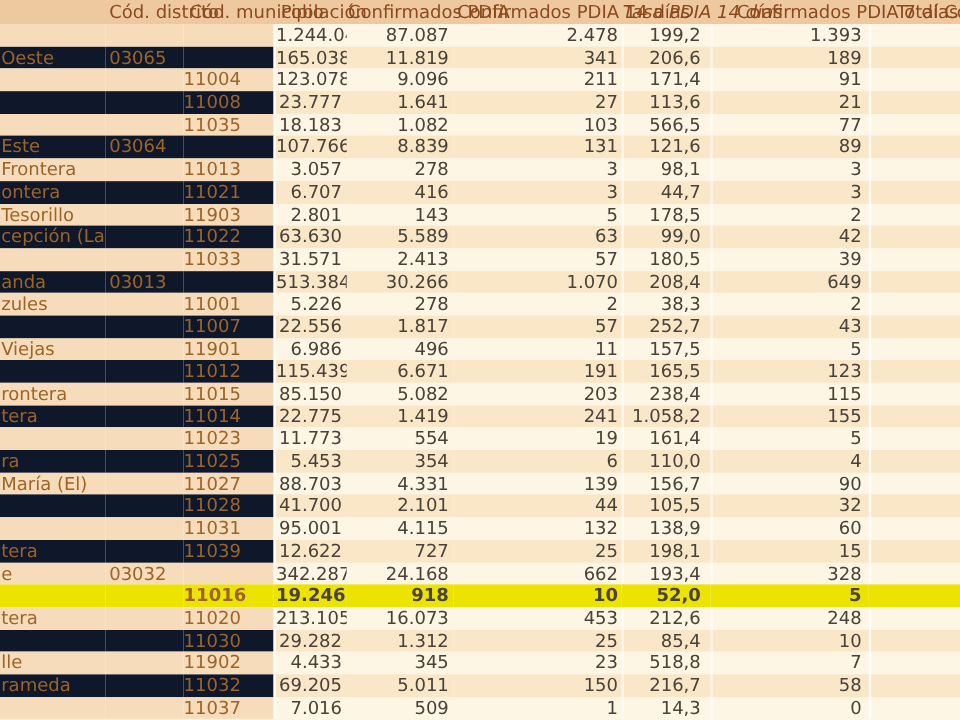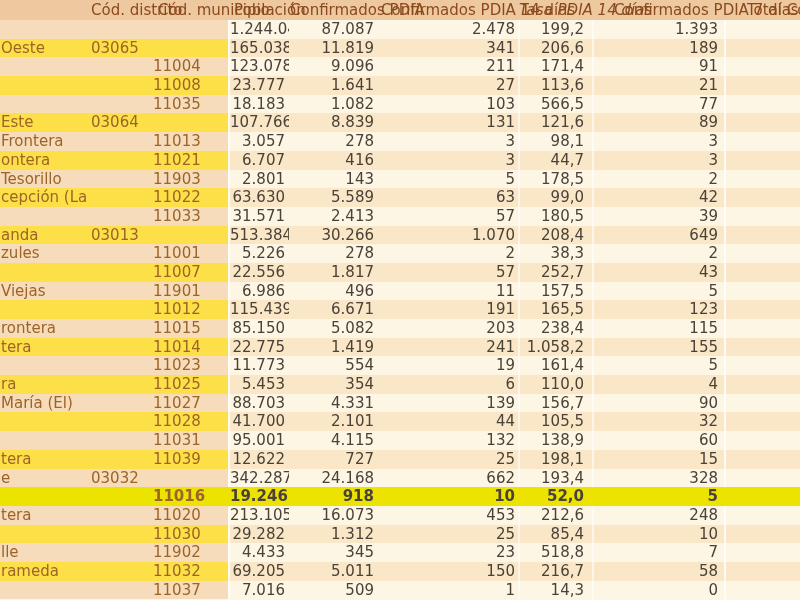--- a/index.html
+++ b/index.html
@@ -30,21 +30,21 @@
   .c-distrito{width:65px;padding-left:3px;color:#9c6428;}
   .c-municipio{width:75px;color:#9c6428;}
   .c-poblacion{width:61px;text-align:right;padding-right:4px;color:#4a4238;border-left:2px solid rgba(255,255,255,.8);}
   .c-confirmados{width:89px;text-align:right;padding-right:4px;color:#4a4238;}
   .c-c14{width:140px;text-align:right;padding-right:3px;color:#4a4238;}
   .c-tasa{width:74px;text-align:right;padding-right:8px;color:#4a4238;border-left:2px solid rgba(255,255,255,.6);}
   .c-c7{width:132px;text-align:right;padding-right:6px;color:#4a4238;border-left:2px solid rgba(255,255,255,.6);}
   .c-total{width:156px;color:#4a4238;border-left:2px solid rgba(255,255,255,.8);}
   
   .tr.light .c-name,.tr.light .c-distrito,.tr.light .c-municipio{background:#f6dcbb;}
-  .tr.dark  .c-name,.tr.dark  .c-distrito,.tr.dark  .c-municipio{background:#fde047;}
+  .tr.dark  .c-name,.tr.dark  .c-distrito,.tr.dark  .c-municipio{background:#0f172a;}
   .tr.light .c-poblacion,.tr.light .c-confirmados,.tr.light .c-c14,
   .tr.light .c-tasa,.tr.light .c-c7,.tr.light .c-total{background:#fdf6e4;}
   .tr.dark .c-poblacion,.tr.dark .c-confirmados,.tr.dark .c-c14,
   .tr.dark .c-tasa,.tr.dark .c-c7,.tr.dark .c-total{background:#f9e7c7;}
   
   .tr.hl .c{background:#ece400 !important;border-left-color:transparent;font-weight:bold;}
 </style>
 </head>
 <body>
 

